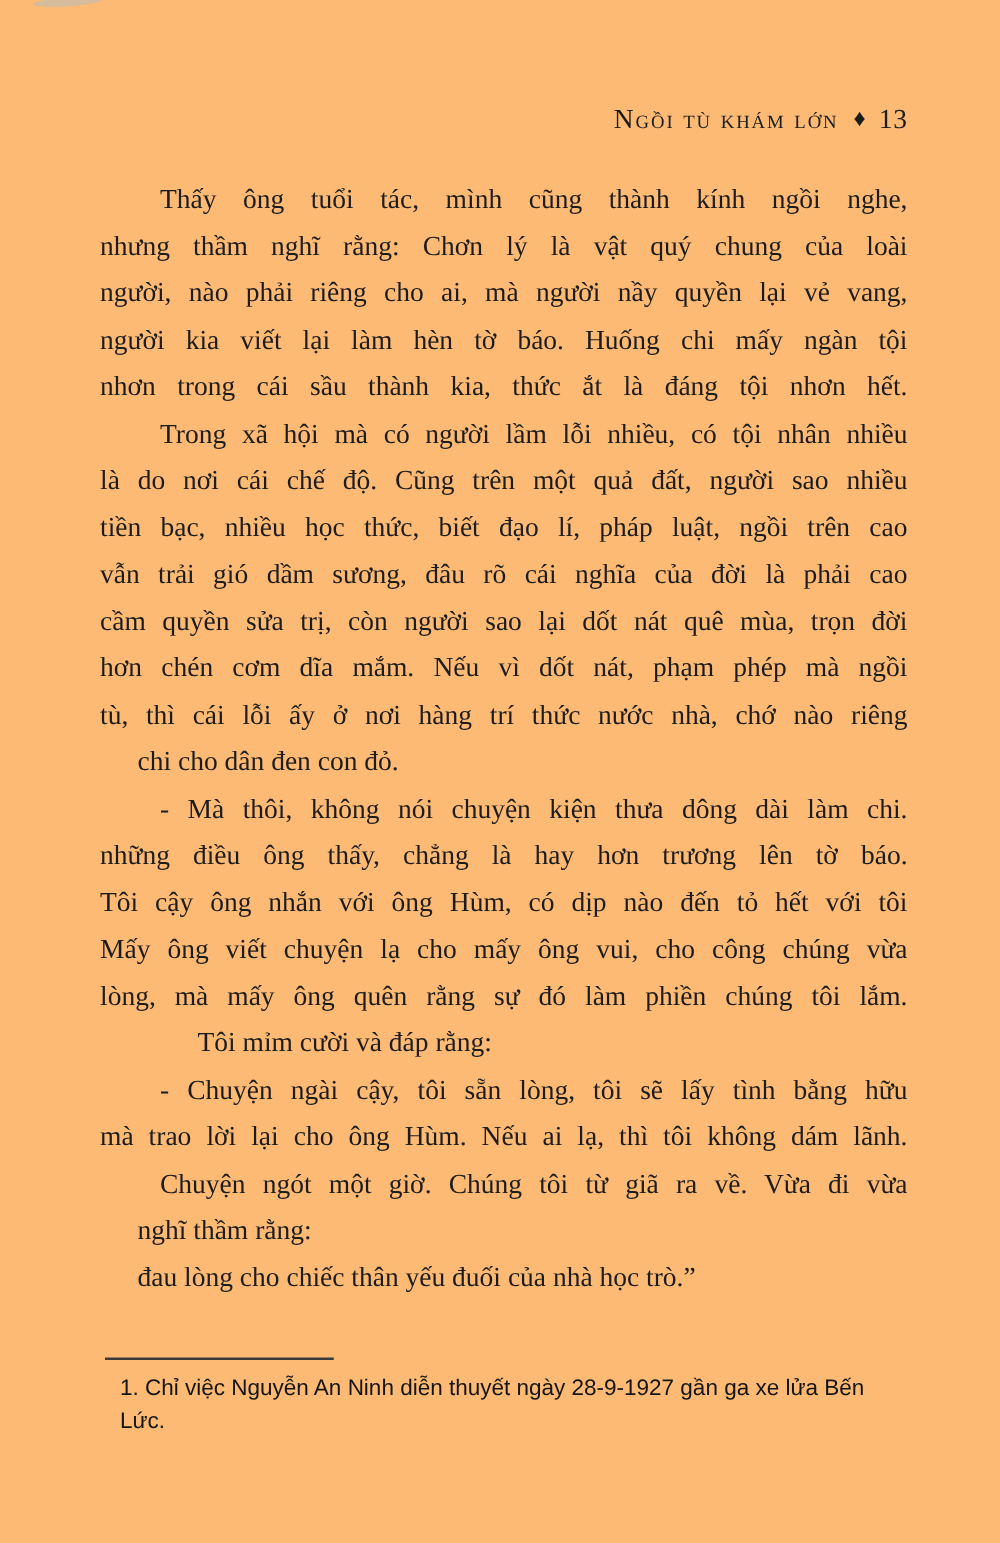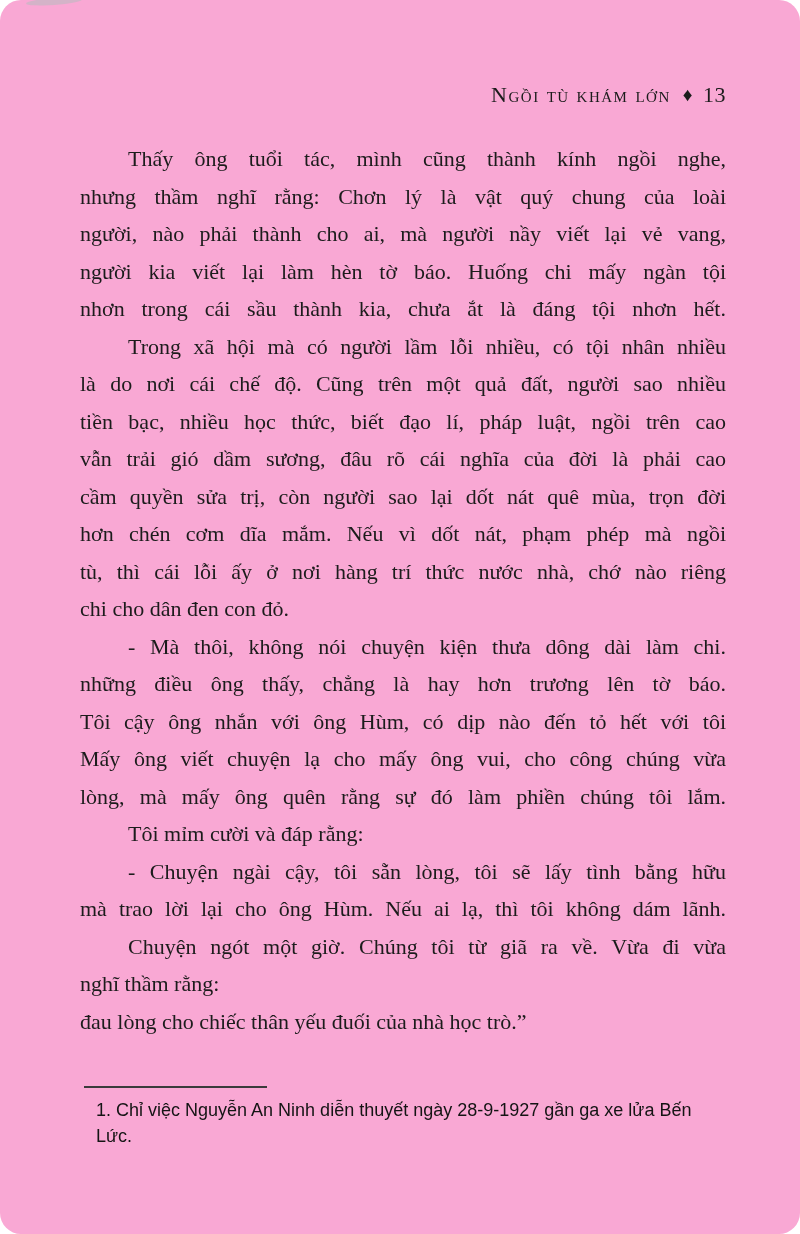--- a/index.html
+++ b/index.html
@@ -1,24 +1,23 @@
 <!DOCTYPE html>
 <html lang="vi"><head>
 <meta charset="utf-8">
 <style>
   html, body { margin: 0; padding: 0; }
   .page {
     position: relative;
     width: 800px;
     height: 1234px;
-    background: #f9a8d4;
+    background: #fdba74;
     font-family: "Liberation Serif", "DejaVu Serif", serif;
     color: #1c1c1c;
     overflow: hidden;
-    border-radius: 21px;
   }
   .scan-smudge {
     position: absolute;
     left: 26px; top: -2px;
     width: 56px; height: 7px;
     background: #b7bbbe;
     opacity: 0.55;
     border-radius: 50%;
     transform: rotate(-4deg);
   }
@@ -41,21 +40,21 @@
   }
   .line {
     height: 37.5px;
     line-height: 37.5px;
     font-size: 22px;
     text-align: justify;
     text-align-last: justify;
     overflow: hidden;
   }
   .line.indent { text-indent: 48px; }
-  .line.end { text-align-last: left; }
+  .line.end { text-align-last: left; margin-left: 30px; }
   .line sup { font-size: 0.55em; line-height: 0; letter-spacing: 0; }
   .footnote-rule {
     position: absolute;
     left: 84px;
     top: 1086px;
     width: 183px;
     height: 2px;
     background: #3b3b3b;
   }
   .footnote {
@@ -77,23 +76,23 @@
 
   <div class="scan-smudge"></div>
 
   <div class="page-header">
     <span class="running-title">Ngồi tù khám lớn</span><span class="diamond-sep">♦</span><span class="page-number">13</span>
   </div>
 
   <div class="body-text" id="body-text">
       <div class="line indent">Thấy ông tuổi tác, mình cũng thành kính ngồi nghe,</div>
       <div class="line">nhưng thầm nghĩ rằng: Chơn lý là vật quý chung của loài</div>
-      <div class="line">người, nào phải thành cho ai, mà người nầy viết lại vẻ vang,</div>
+      <div class="line">người, nào phải riêng cho ai, mà người nầy quyền lại vẻ vang,</div>
       <div class="line">người kia viết lại làm hèn tờ báo. Huống chi mấy ngàn tội</div>
-      <div class="line">nhơn trong cái sầu thành kia, chưa ắt là đáng tội nhơn hết.</div>
+      <div class="line">nhơn trong cái sầu thành kia, thức ắt là đáng tội nhơn hết.</div>
       <div class="line indent">Trong xã hội mà có người lầm lỗi nhiều, có tội nhân nhiều</div>
       <div class="line">là do nơi cái chế độ. Cũng trên một quả đất, người sao nhiều</div>
       <div class="line">tiền bạc, nhiều học thức, biết đạo lí, pháp luật, ngồi trên cao</div>
       <div class="line">vẫn trải gió dầm sương, đâu rõ cái nghĩa của đời là phải cao</div>
       <div class="line">cầm quyền sửa trị, còn người sao lại dốt nát quê mùa, trọn đời</div>
       <div class="line">hơn chén cơm dĩa mắm. Nếu vì dốt nát, phạm phép mà ngồi</div>
       <div class="line">tù, thì cái lỗi ấy ở nơi hàng trí thức nước nhà, chớ nào riêng</div>
       <div class="line end">chi cho dân đen con đỏ.</div>
       <div class="line indent">- Mà thôi, không nói chuyện kiện thưa dông dài làm chi.</div>
       <div class="line">những điều ông thấy, chẳng là hay hơn trương lên tờ báo.</div>

